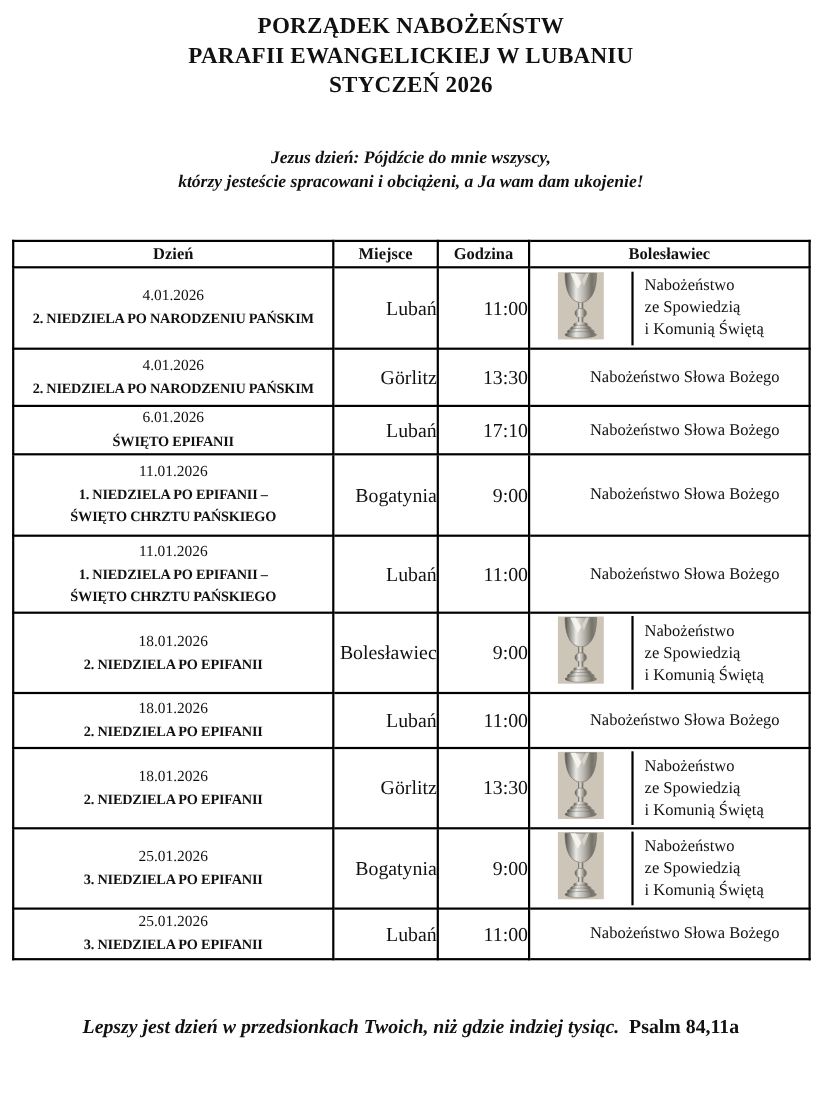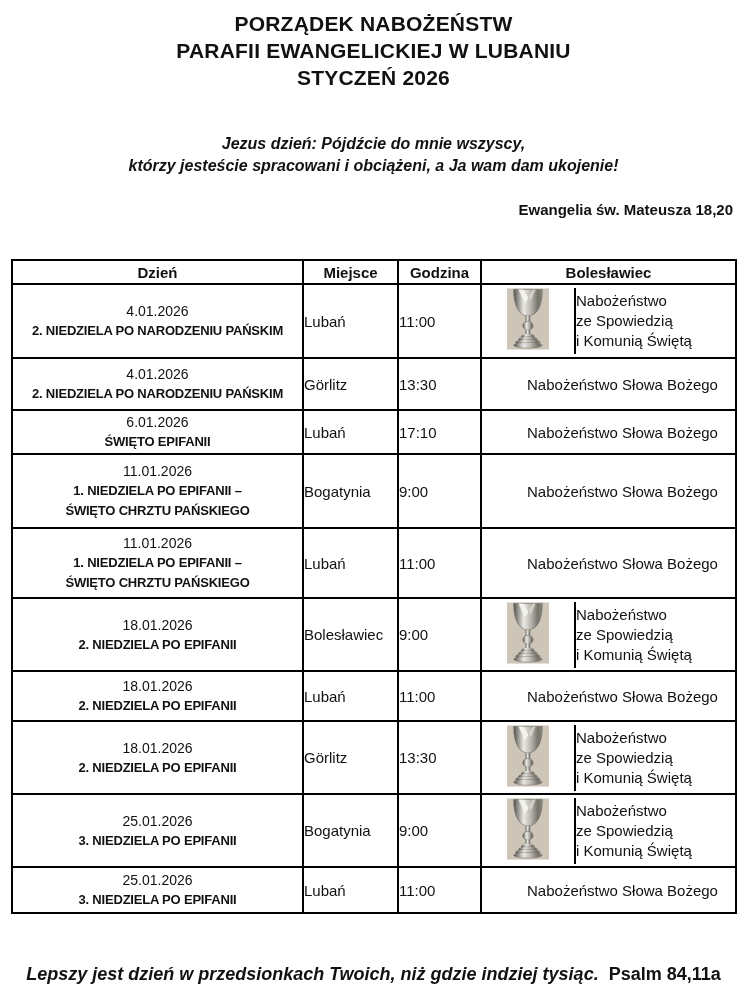--- a/index.html
+++ b/index.html
@@ -1,20 +1,20 @@
 <!DOCTYPE html>
 <html lang="pl"><head>
 <meta charset="utf-8">
 <style>
   html,body{margin:0;padding:0;background:#ffffff;}
   .page{
     position:relative;
     width:747px;height:1001px;
     background:#ffffff;
-    font-family:Liberation Sans, sans-serif;
+    font-family:Liberation Serif, serif;
     color:#111111;
     overflow:hidden;
     box-sizing:border-box;
   }
   
   .title-block{
     padding-top:10px;
     text-align:center;
     font-weight:bold;
     font-size:21px;
@@ -70,22 +70,22 @@
     font-size:14px;
     line-height:20px;
   }
   td.c-day .dayname{
     font-size:13px;
     font-weight:bold;
     line-height:20px;
     letter-spacing:-0.2px;
   }
   td.c-place,td.c-time{
-    text-align:left;
-    font-size:15px;
+    text-align:right;
+    font-size:18px;
   }
   td.c-service{text-align:center;}
   .svc-word{
     font-size:15px;
     text-align:center;
     margin-left:28px;
   }
   .svc-split{
     display:flex;
     align-items:stretch;
@@ -98,20 +98,21 @@
     align-items:center;
     justify-content:center;
     box-sizing:border-box;
   }
   .svc-text{
     flex:1;
     display:flex;
     flex-direction:column;
     justify-content:center;
     text-align:left;
+    padding-left:10px;
     font-size:15px;
     line-height:20px;
   }
   
   .footer-line{
     margin-top:50px;
     text-align:center;
     font-size:18px;
     font-weight:bold;
     white-space:nowrap;
@@ -141,21 +142,20 @@
     <div>PORZĄDEK NABOŻEŃSTW</div>
     <div>PARAFII EWANGELICKIEJ W LUBANIU</div>
     <div>STYCZEŃ 2026</div>
   </div>
 
   <div class="quote-block">
     <div>Jezus dzień: Pójdźcie do mnie wszyscy,</div>
     <div>którzy jesteście spracowani i obciążeni, a Ja wam dam ukojenie!</div>
   </div>
 
-  <div class="quote-ref">Ewangelia św. Mateusza 18,20</div>
 
   <table class="schedule">
     <colgroup>
         <col class="c1">
         <col class="c2">
         <col class="c3">
         <col class="c4">
       </colgroup>
     <thead>
       <tr>

